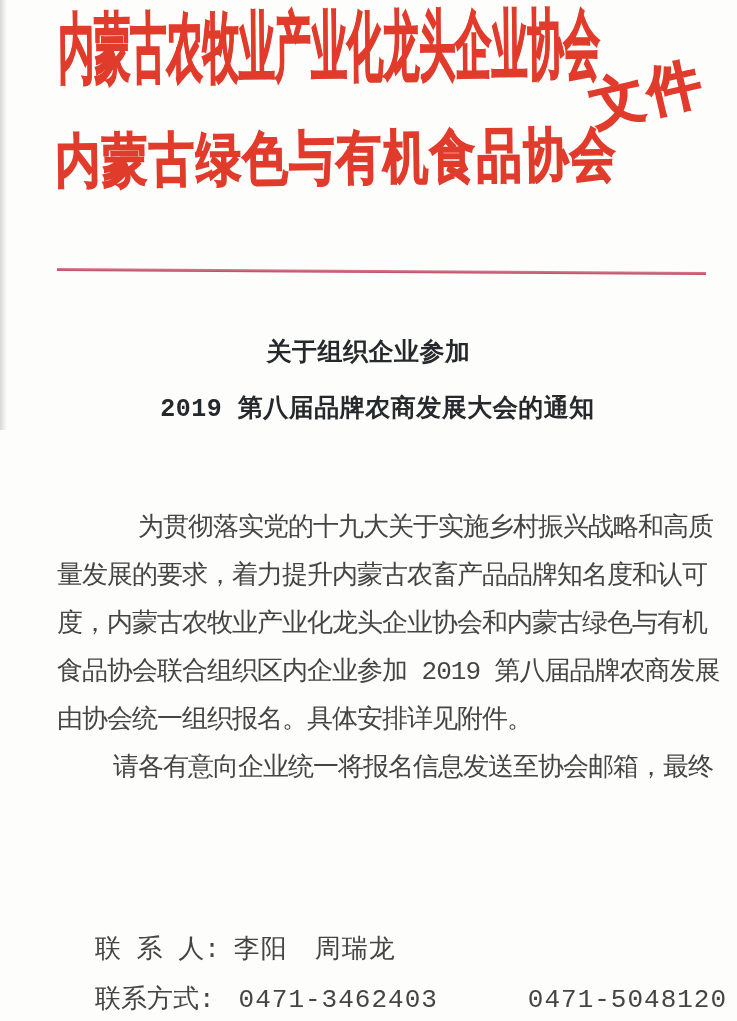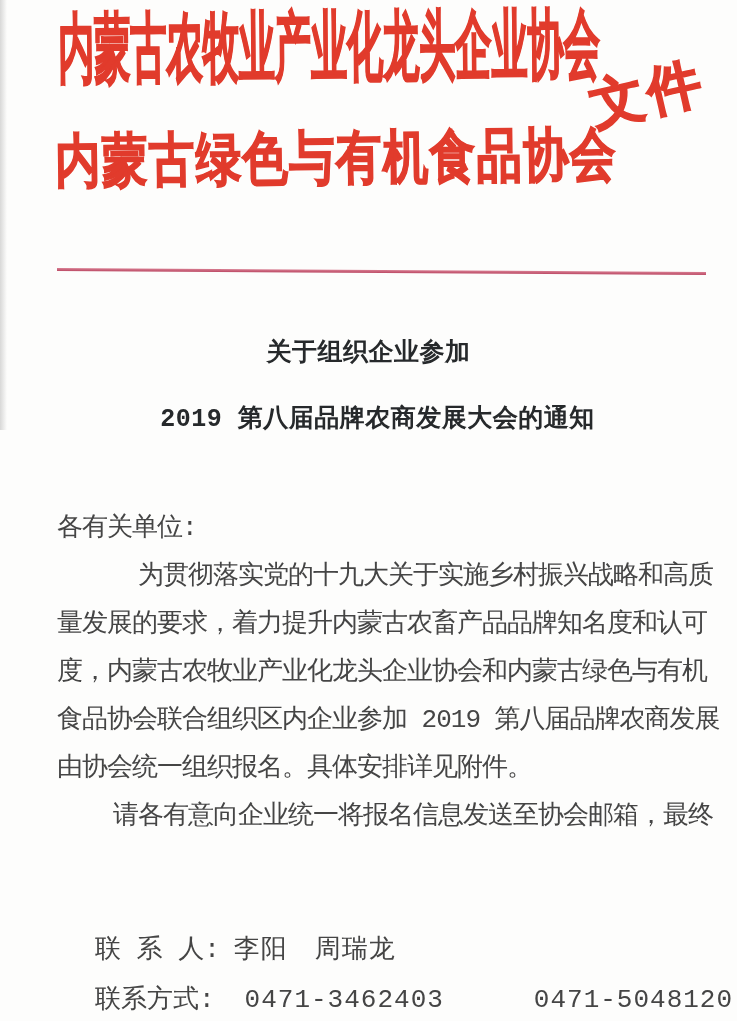--- a/index.html
+++ b/index.html
@@ -45,36 +45,36 @@
     position: absolute; left: 57px; top: 268px; width: 649px; height: 3px;
     background: linear-gradient(to bottom, #d87e92, #bc4a65);
     transform: rotate(0.35deg); transform-origin: left center;
   }
   .title-line {
     position: absolute; left: 0; right: 0; text-align: center;
     font-size: 25px; line-height: 44px; font-weight: bold;
     color: #26292b; letter-spacing: 0.5px; white-space: nowrap;
   }
   .title-line.t1 { top: 332px; }
-  .title-line.t2 { top: 398px; padding-left: 18px; }
+  .title-line.t2 { top: 388px; padding-left: 18px; }
   .body-block {
     position: absolute; left: 57px; top: 504px; width: 656px;
     font-size: 26px; color: #454545; letter-spacing: -1px;
   }
   .bline { height: 48px; line-height: 48px; white-space: nowrap; }
   .bline.indent { padding-left: 50px; text-align: right; }
   .contact-row {
     position: absolute; left: 95px;
     font-size: 26px; line-height: 50px; color: #454545;
     white-space: nowrap;
   }
   .contact-row.r1 { top: 925px; }
   .contact-row.r2 { top: 975px; }
   .contact-value { margin-left: 14px; letter-spacing: 1px; }
-  .phone { margin-left: 30px; letter-spacing: 1px; }
+  .phone { margin-left: 24px; letter-spacing: 1px; }
   .phone.second { margin-left: 90px; }
 </style>
 </head>
 <body>
 
 <div class="page">
 
   <div class="edge-artifact"></div>
 
   <div class="org-line1">内蒙古农牧业产业化龙头企业协会</div>
@@ -83,21 +83,20 @@
 
   <div class="org-line2">内蒙古绿色与有机食品协会</div>
 
   <div class="divider"></div>
 
   <div class="title-line t1">关于组织企业参加</div>
 
   <div class="title-line t2">2019 第八届品牌农商发展大会的通知</div>
 
   <div class="body-block">
-    <div class="bline">各有关单位:</div>
     <div class="bline indent">为贯彻落实党的十九大关于实施乡村振兴战略和高质</div>
     <div class="bline">量发展的要求，着力提升内蒙古农畜产品品牌知名度和认可</div>
     <div class="bline">度，内蒙古农牧业产业化龙头企业协会和内蒙古绿色与有机</div>
     <div class="bline">食品协会联合组织区内企业参加 2019 第八届品牌农商发展</div>
     <div class="bline">由协会统一组织报名。具体安排详见附件。</div>
     <div class="bline indent">请各有意向企业统一将报名信息发送至协会邮箱，最终</div>
   </div>
 
   <div class="contact-row r1">
     <span>联 系 人:</span><span class="contact-value">李阳　周瑞龙</span>

